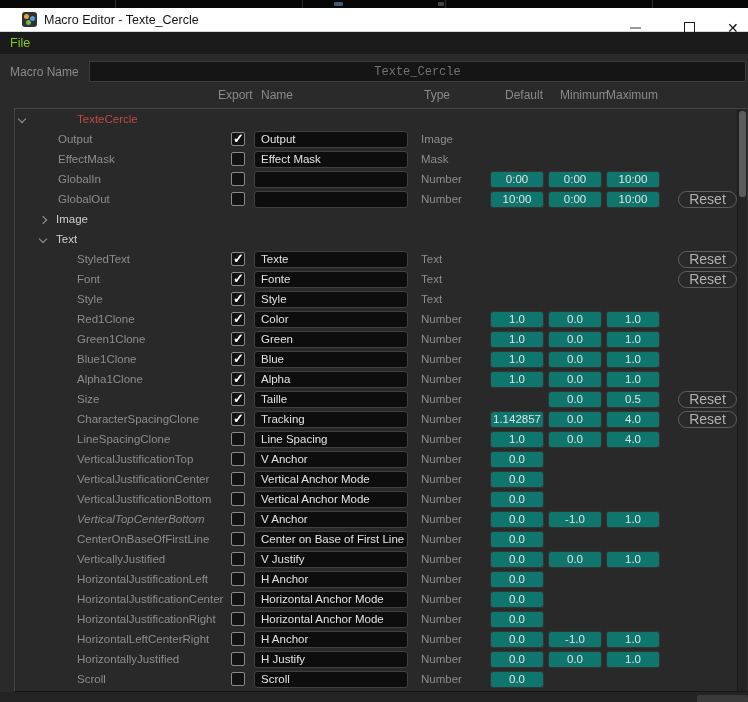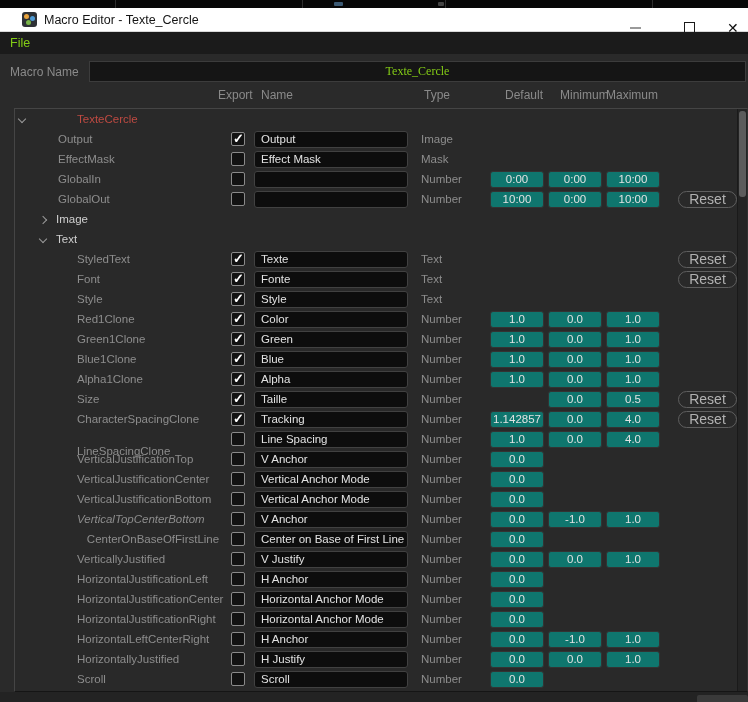--- a/index.html
+++ b/index.html
@@ -23,21 +23,21 @@
   .btn-min { position:absolute; left:630px; top:19px; width:11px; height:2px; background:#9a9a9a; cursor:pointer; }
   .btn-max { position:absolute; left:684px; top:14px; width:11px; height:11px; border:1.5px solid #1a1a1a; cursor:pointer; }
   .btn-close { position:absolute; left:727px; top:8px; font-size:14px; color:#111; cursor:pointer; line-height:24px; }
 
   
   .menubar { position:absolute; left:0; top:32px; width:748px; height:22px; background:#1b1b1b; }
   .menu-file { position:absolute; left:10px; top:4px; font-size:12.5px; color:#84cc16; cursor:pointer; }
 
   
   .macro-label { position:absolute; left:10px; top:65px; font-size:12px; color:#8a8a8a; }
-  .macro-input { position:absolute; left:89px; top:61px; width:657px; height:21px; background:#151515; border:1px solid #3c3c3c; color:#84cc16; font-size:12px; text-align:center; font-family:Liberation Serif, serif; }
+  .macro-input { position:absolute; left:89px; top:61px; width:657px; height:21px; background:#151515; border:1px solid #3c3c3c; color:#737373; font-size:12px; text-align:center; font-family:Liberation Mono, monospace; }
 
   
   .hdr { position:absolute; top:88px; font-size:12px; color:#8a8a8a; }
   .hdr.export  { left:218px; }
   .hdr.name    { left:261px; }
   .hdr.type    { left:424px; }
   .hdr.default { left:505px; }
   .hdr.minimum { left:560px; }
   .hdr.maximum { left:606px; }
 
@@ -244,21 +244,21 @@
             <span class="mark">✓</span>
           </span>
           <div class="namebox">Tracking</div>
           <span class="typelbl">Number</span>
           <div class="valbox vdef">1.142857</div>
           <div class="valbox vmin">0.0</div>
           <div class="valbox vmax">4.0</div>
           <button class="resetbtn">Reset</button>
         </div>
         <div class="row">
-          <span class="tlabel" style="left: 62px; width: 152px; margin-top: 12px;">LineSpacingClone</span>
+          <span class="tlabel" style="left: 62px; width: 152px;">LineSpacingClone</span>
           <span class="cb"></span>
           <div class="namebox">Line Spacing</div>
           <span class="typelbl">Number</span>
           <div class="valbox vdef">1.0</div>
           <div class="valbox vmin">0.0</div>
           <div class="valbox vmax">4.0</div>
         </div>
         <div class="row">
           <span class="tlabel" style="left: 62px; width: 152px;">VerticalJustificationTop</span>
           <span class="cb"></span>
@@ -283,21 +283,21 @@
         <div class="row">
           <span class="tlabel" style="left: 62px; width: 152px; font-style: italic;">VerticalTopCenterBottom</span>
           <span class="cb"></span>
           <div class="namebox">V Anchor</div>
           <span class="typelbl">Number</span>
           <div class="valbox vdef">0.0</div>
           <div class="valbox vmin">-1.0</div>
           <div class="valbox vmax">1.0</div>
         </div>
         <div class="row">
-          <span class="tlabel" style="left: 62px; width: 152px; text-align: center;">CenterOnBaseOfFirstLine</span>
+          <span class="tlabel" style="left: 62px; width: 152px;">CenterOnBaseOfFirstLine</span>
           <span class="cb"></span>
           <div class="namebox">Center on Base of First Line</div>
           <span class="typelbl">Number</span>
           <div class="valbox vdef">0.0</div>
         </div>
         <div class="row">
           <span class="tlabel" style="left: 62px; width: 152px;">VerticallyJustified</span>
           <span class="cb"></span>
           <div class="namebox">V Justify</div>
           <span class="typelbl">Number</span>

